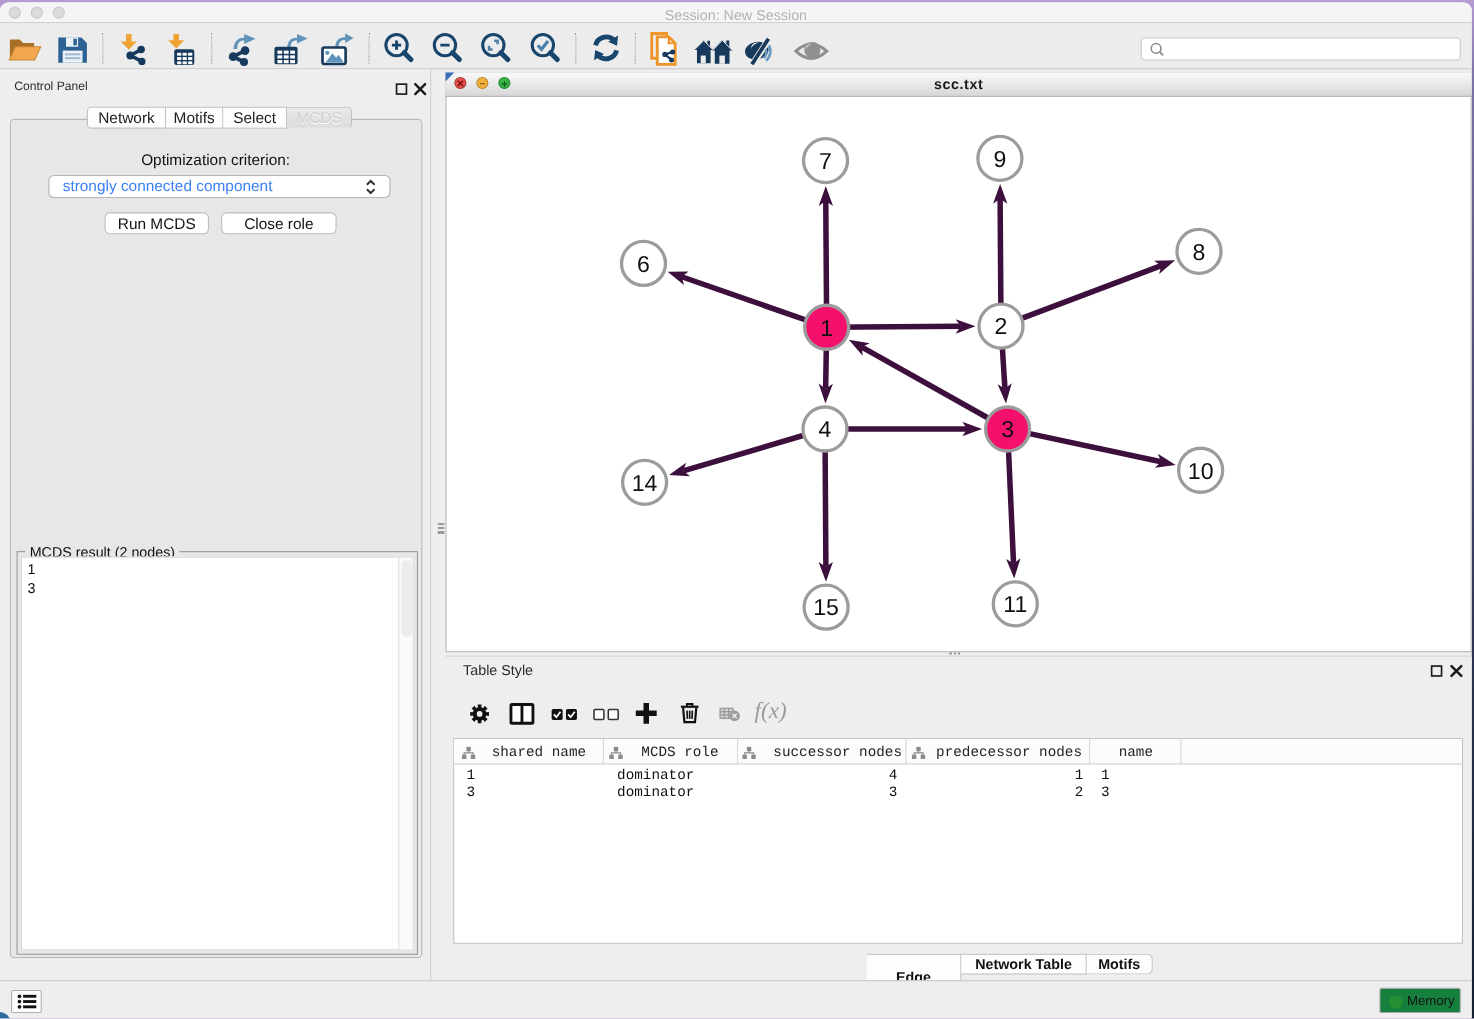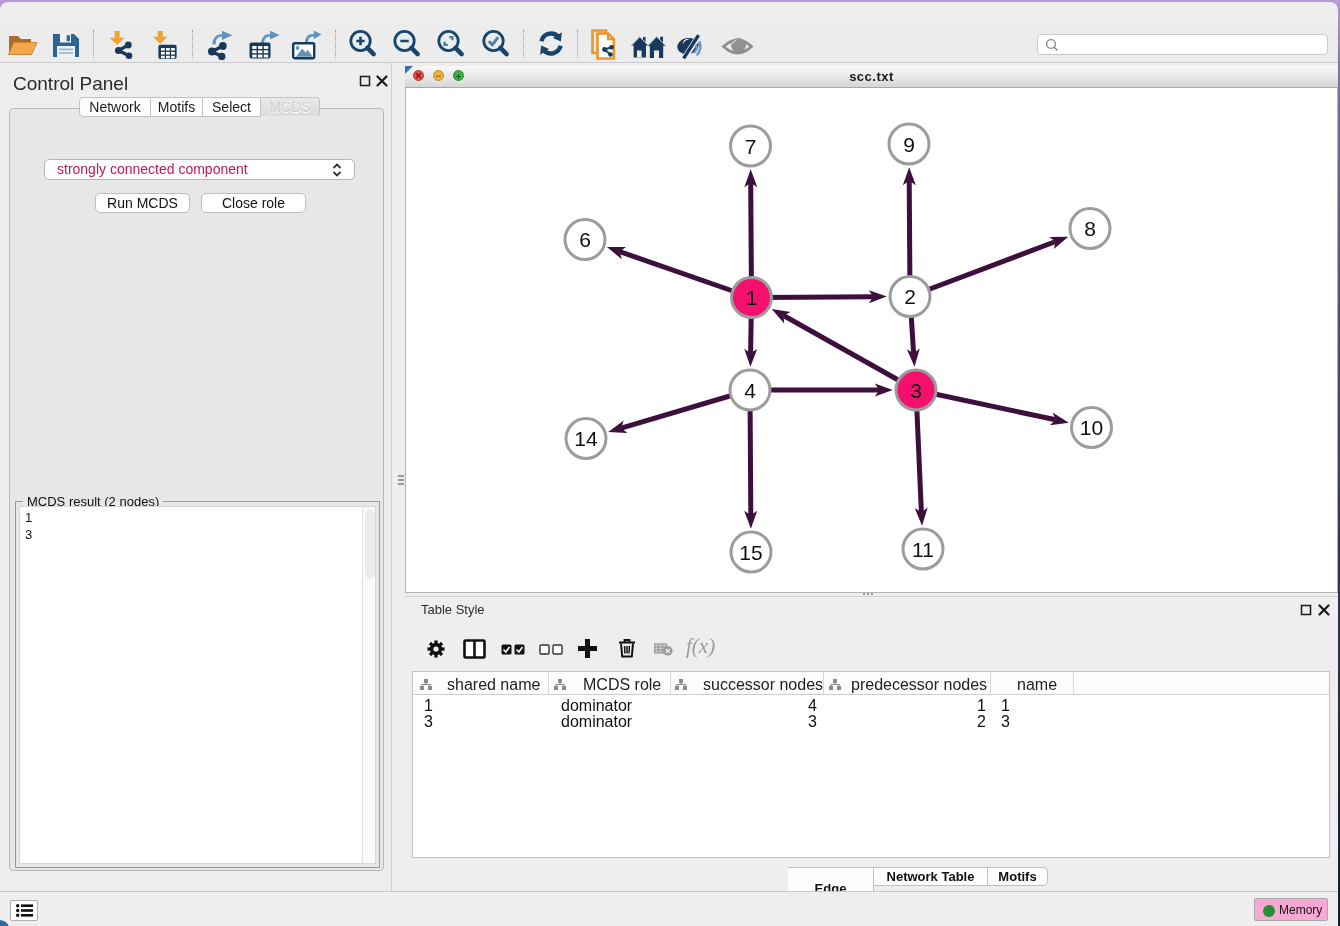--- a/index.html
+++ b/index.html
@@ -19,34 +19,34 @@
 #wtitle { width:100%; text-align:center; top:4px; font-size:13px; color:#b4b2b2; }
 
 #toolbar { left:0; top:20px; width:100%; height:41px; background:#edecec; border-bottom:1px solid #cbc9c9; }
 .sep { position:absolute; top:8px; height:28px; width:0; border-left:1px dotted #9f9f9f; }
 .ticon { position:absolute; top:11px; }
 
 #search { left:1037px; top:12px; width:291px; height:21px; background:#fff;
   border:1px solid #c9c9c9; border-radius:4px; }
 
 #cpanel { left:0; top:61px; width:392px; height:828px; background:#eeeeee; border-right:1px solid #cfcfcf; }
-#cp-title { left:13px; top:10px; font-size:19px; color:#2b2b2b;text-align:center; }
+#cp-title { left:13px; top:10px; font-size:11px; color:#2b2b2b;text-align:center; }
 #cp-pane { left:9px; top:45px; width:375px; height:763px; background:#e8e7e7;
   border:1px solid #b9b9b9; border-radius:4px; }
 .tabs { position:absolute; display:flex; }
 .tab { height:20px; line-height:19px; font-size:14px; text-align:center; color:#1c1c1c;
   background:#fdfdfd; border:1px solid #c2c2c2; border-left:none; padding:0 14px; }
 .tab.first { border-left:1px solid #c2c2c2; border-radius:4px 0 0 4px; }
 .tab.last  { border-radius:0 4px 4px 0; }
 .tab.sel { background:linear-gradient(#e9e9e9,#dcdcdc); color:#cfcfcf;
   text-shadow:0 1px 0 #ffffff; border-bottom-color:transparent; }
 #cp-tabs { left:79px; top:34px; }
 #optlabel { left:0; top:74px; width:392px; text-align:center; font-size:14px; color:#111; }
 #optsel { left:44px; top:96px; width:311px; height:21px; background:#fff;
-  border:1px solid #b5b5b5; border-radius:5px; font-size:14px; color:#be185d;
+  border:1px solid #b5b5b5; border-radius:5px; font-size:14px; color:#3b82f6;
   line-height:19px; padding-left:12px; }
 .btn { position:absolute; height:20px; background:#fff; border:1px solid #bdbdbd;
   border-radius:5px; font-size:14px; color:#111; text-align:center; line-height:18px; }
 #fieldset { left:15px; top:438px; width:365px; height:367px; border:1px solid #9a9a9a; }
 #legend { left:23px; top:431px; background:#e8e7e7; padding:0 4px; font-size:13px; color:#111; }
 #ta { left:19px; top:443px; width:357px; height:358px; background:#fff; border:1px solid #d6d6d6;
   font-size:13px; color:#111; line-height:17px; padding:2px 0 0 5px; }
 #ta-sb { left:342px; top:0px; width:13px; height:356px; background:#fafafa; border-left:1px solid #e2e2e2; }
 #ta-thumb { left:1.5px; top:2px; width:10px; height:70px; background:#ececec; border-radius:5px; }
 
@@ -56,39 +56,45 @@
   background:linear-gradient(#f9f9f9,#e7e7e7 55%,#d6d6d6); border-bottom:1px solid #a8a8a8; }
 #nw-title { width:100%; text-align:center; top:3px; font-size:13px; font-weight:bold; color:#1a1a1a; letter-spacing:0.5px; }
 .circ { position:absolute; top:4px; width:11px; height:11px; border-radius:50%; font-size:9px;
   text-align:center; line-height:10.5px; font-weight:bold; }
 
 #tpanel { left:405px; top:594px; width:933px; height:295px; background:#eeeeee; border-top:1px solid #d4d4d4; }
 #tp-title { left:16px; top:5px; font-size:13px; color:#2b2b2b; }
 #tp-table { left:7px; top:74px; width:918px; height:187px; background:#fff; border:1px solid #c2c2c2; }
 .th { position:absolute; top:0; height:23px; border-right:1px solid #d8d8d8; font-size:13px; color:#222; }
 .thead { left:0; top:0; width:100%; height:23px; background:#fcfcfc; border-bottom:1px solid #cfcfcf; }
-.cell { position:absolute; font-size:16px; color:#111; }
+.cell { position:absolute; font-size:13px; color:#111;font-family:Liberation Mono, monospace; }
 #tp-tabs { left:289px; top:270px; }
 .tab2 { height:19px; line-height:18px; font-size:13px; font-weight:bold; text-align:center; color:#111;
   background:#fdfdfd; border:1px solid #bfbfbf; border-left:none; padding:0 12px; }
 .tab2.first { border-left:1px solid #bfbfbf; border-radius:5px 0 0 5px; }
 .tab2.last { border-radius:0 5px 5px 0; }
 .tab2.sel { background:linear-gradient(#e3e3e3,#d8d8d8); color:#cfcfcf; text-shadow:0 1px 0 #fff; }
 
 #statusbar { left:0; top:889px; width:1338px; height:35px; background:#eeeeee; border-top:1px solid #c8c8c8; }
 #listbtn { left:10px; top:8px; width:28px; height:21px; background:#fdfdfd; border:1px solid #b0b0b0; border-radius:2px; }
-#membtn { left:1254px; top:6px; width:74px; height:23px; background:#f9a8d4; border:1px solid #a8a8a8;
+#membtn { left:1254px; top:6px; width:74px; height:23px; background:#15803d; border:1px solid #a8a8a8;
   border-radius:2px; font-size:12px; color:#111; }
 svg { position:absolute; overflow:visible; }
 </style>
 </head>
 <body>
 <div class="abs" id="wallstrip"></div>
 <div class="abs" id="win">
 
+  <div class="abs" id="titlebar">
+    <div class="tl" style="left:8px;"></div>
+    <div class="tl" style="left:28px;"></div>
+    <div class="tl" style="left:48px;"></div>
+    <div class="abs" id="wtitle">Session: New Session</div>
+  </div>
 
   <div class="abs" id="toolbar">
 
     <svg class="ticon" style="left:8px;" width="30" height="25" viewBox="0 0 30 25">
       <path d="M1 3 L10 3 L13 6 L23 6 L23 21 L1 21 Z" fill="#a96f28"></path>
       <path d="M6 9.5 L29 9.5 L23.5 21.5 L0.5 21.5 Z" fill="#f3a74e" stroke="#c98634" stroke-width="1"></path>
     </svg>
 
     <svg class="ticon" style="left:52px;" width="28" height="25" viewBox="0 0 28 25">
       <path d="M1 1 H22 L27 6 V24 H1 Z" fill="#2d6394"></path>
@@ -251,20 +257,21 @@
     <svg width="14" height="14" style="left:375px; top:11px;" viewBox="0 0 14 14">
       <path d="M2.5 2.5 L11.5 11.5 M11.5 2.5 L2.5 11.5" stroke="#1a1a1a" stroke-width="2.2" stroke-linecap="round"></path>
     </svg>
     <div class="abs" id="cp-pane"></div>
     <div class="tabs" id="cp-tabs">
       <div class="tab first" style="width:72px; padding:0;">Network</div>
       <div class="tab" style="width:52px; padding:0;">Motifs</div>
       <div class="tab" style="width:58px; padding:0;">Select</div>
       <div class="tab last sel" style="width:59px; padding:0;">MCDS</div>
     </div>
+    <div class="abs" id="optlabel">Optimization criterion:</div>
     <div class="abs" id="optsel">strongly connected component
       <svg width="10" height="14" style="right:12px; top:3px;" viewBox="0 0 10 14">
         <path d="M1.5 5 L5 1.5 L8.5 5" fill="none" stroke="#333" stroke-width="1.8"></path>
         <path d="M1.5 9 L5 12.5 L8.5 9" fill="none" stroke="#333" stroke-width="1.8"></path>
       </svg>
     </div>
     <div class="btn" style="left:95px; top:130px; width:95px;">Run MCDS</div>
     <div class="btn" style="left:201px; top:130px; width:105px;">Close role</div>
     <div class="abs" id="fieldset"></div>
     <div class="abs" id="legend">MCDS result (2 nodes)</div>

